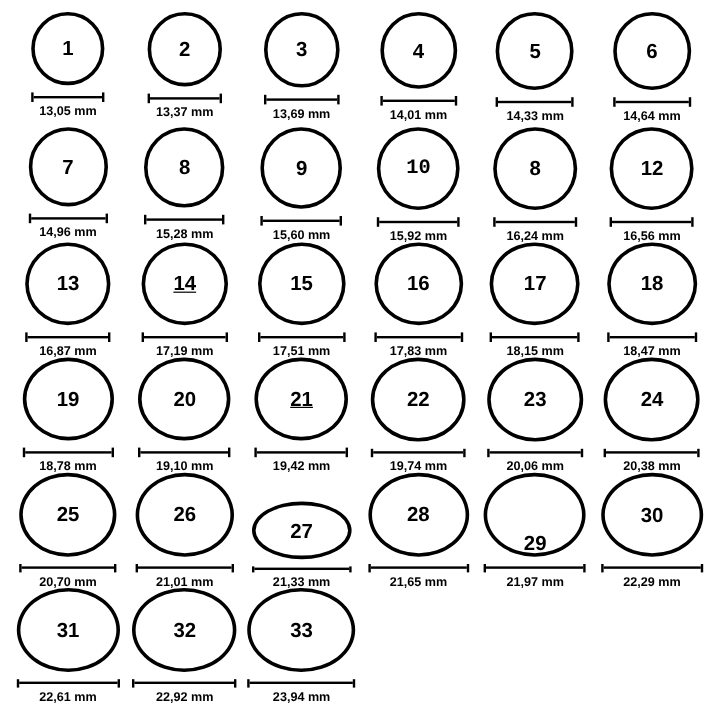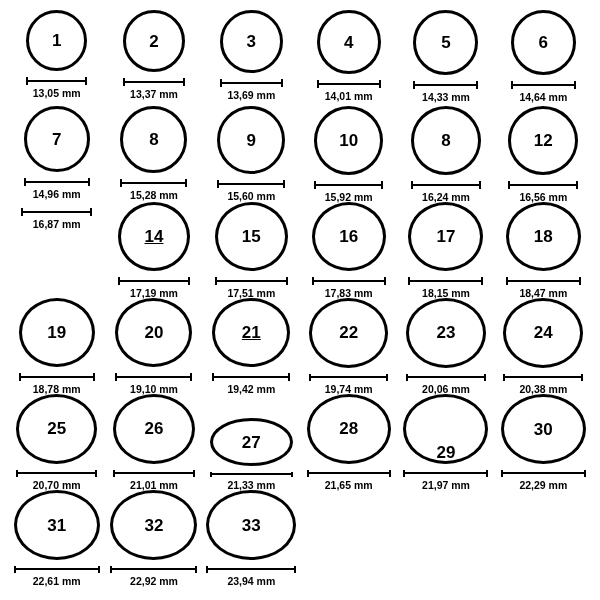--- a/index.html
+++ b/index.html
@@ -144,41 +144,44 @@
         <div class="mm">15,28 mm</div>
       </div>
       <div class="cell">
         <div class="ring" style="width: 68px; height: 68px;">
           <span class="ring-size">9</span>
         </div>
         <div class="measure" style="width: 68px;"></div>
         <div class="mm">15,60 mm</div>
       </div>
       <div class="cell">
-        <div class="ring" style="width: 69px; height: 69px;">
+        <div class="ring" style="width: 69px; height: 69px; font-family: Liberation Mono, monospace;">
           <span class="ring-size">10</span>
         </div>
         <div class="measure" style="width: 69px;"></div>
         <div class="mm">15,92 mm</div>
       </div>
       <div class="cell">
         <div class="ring" style="width: 70px; height: 70px;">
           <span class="ring-size">8</span>
         </div>
         <div class="measure" style="width: 70px;"></div>
         <div class="mm">16,24 mm</div>
       </div>
       <div class="cell">
         <div class="ring" style="width: 70px; height: 70px;">
           <span class="ring-size">12</span>
         </div>
         <div class="measure" style="width: 70px;"></div>
         <div class="mm">16,56 mm</div>
       </div>
       <div class="cell">
+        <div class="ring" style="width: 71px; height: 71px;">
+          <span class="ring-size">13</span>
+        </div>
         <div class="measure" style="width: 71px;"></div>
         <div class="mm">16,87 mm</div>
       </div>
       <div class="cell">
         <div class="ring" style="width: 72px; height: 72px; text-decoration: underline;">
           <span class="ring-size">14</span>
         </div>
         <div class="measure" style="width: 72px;"></div>
         <div class="mm">17,19 mm</div>
       </div>

